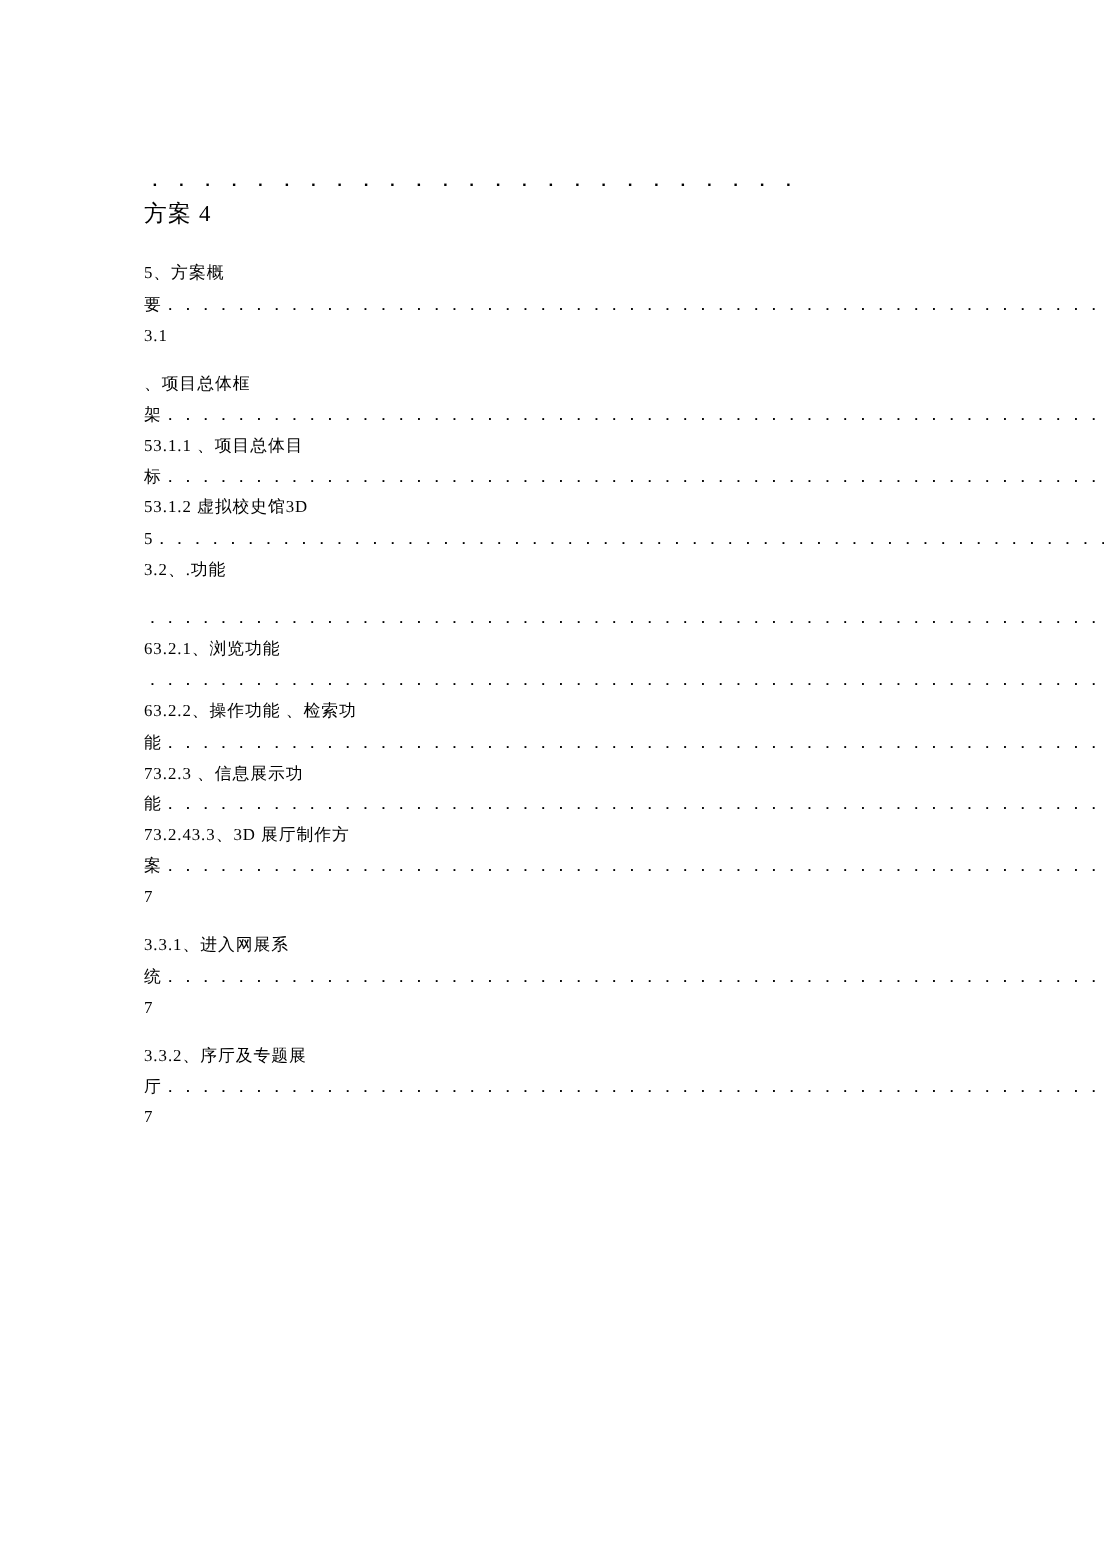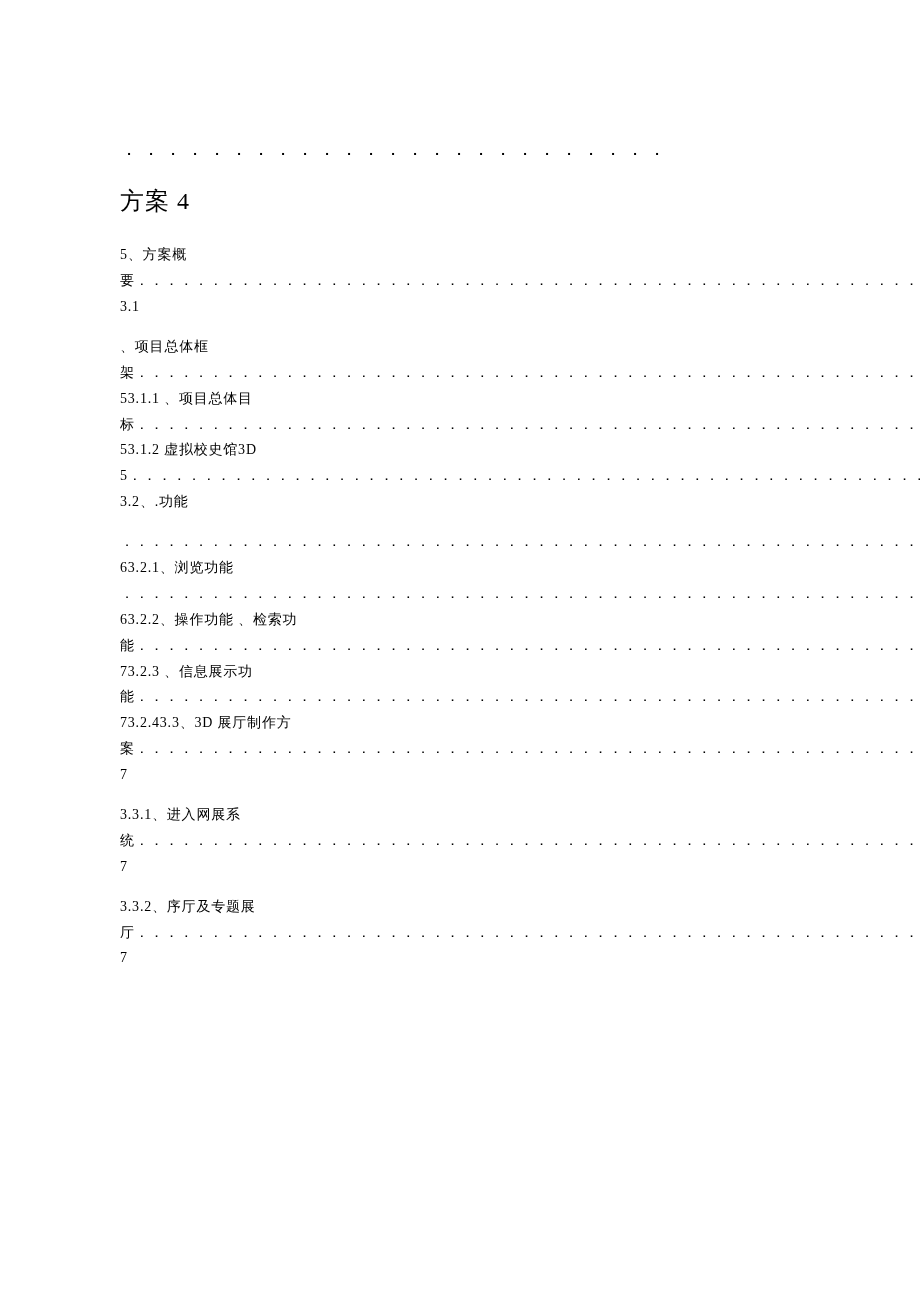--- a/index.html
+++ b/index.html
@@ -20,22 +20,21 @@
       flex-wrap: wrap;
     }
     .title-line .dots {
       letter-spacing: 4px;
       font-size: 18px;
     }
     .title-line .title-text {
       white-space: nowrap;
     }
     .title-line2 {
-      font-size: 24px;
-      margin-top: 18px;
+      font-size: 19px;
       margin-bottom: 22px;
       letter-spacing: 1px;
     }
     .entry {
       font-size: 14px;
       letter-spacing: 0.8px;
       line-height: 1.85;
       margin-bottom: 14px;
       word-break: break-all;
       font-family: "SimSun", "宋体", serif;

